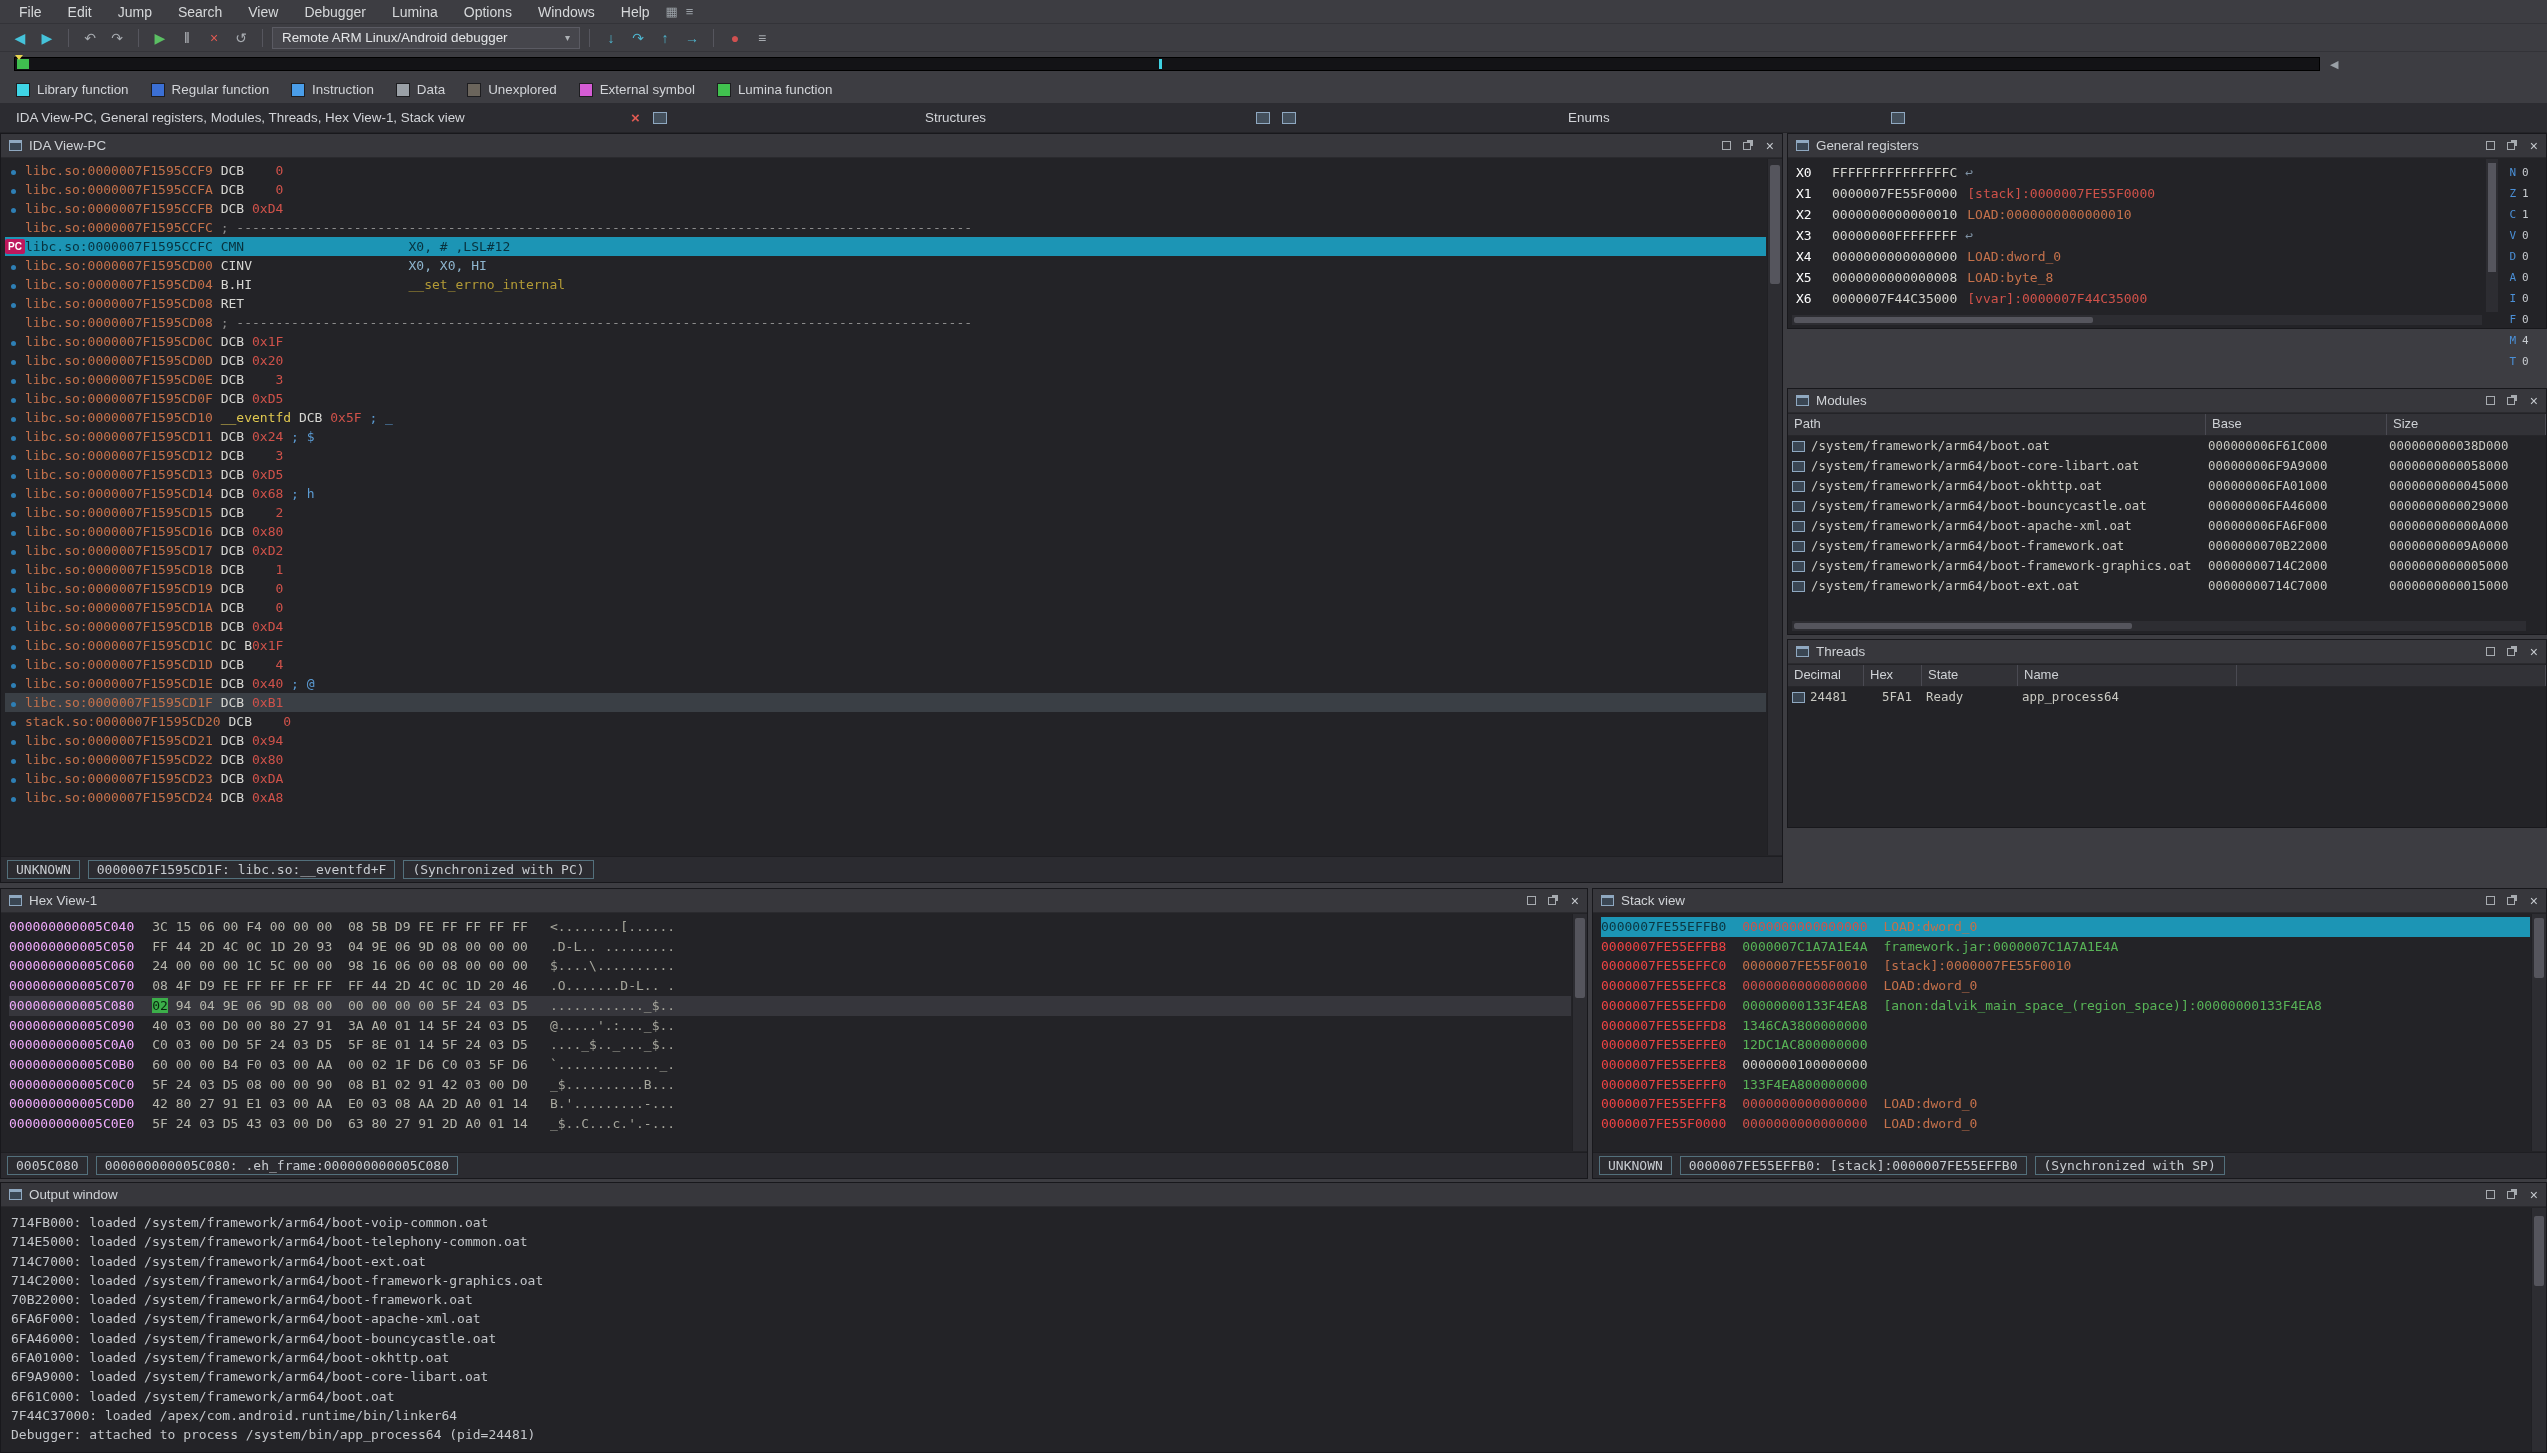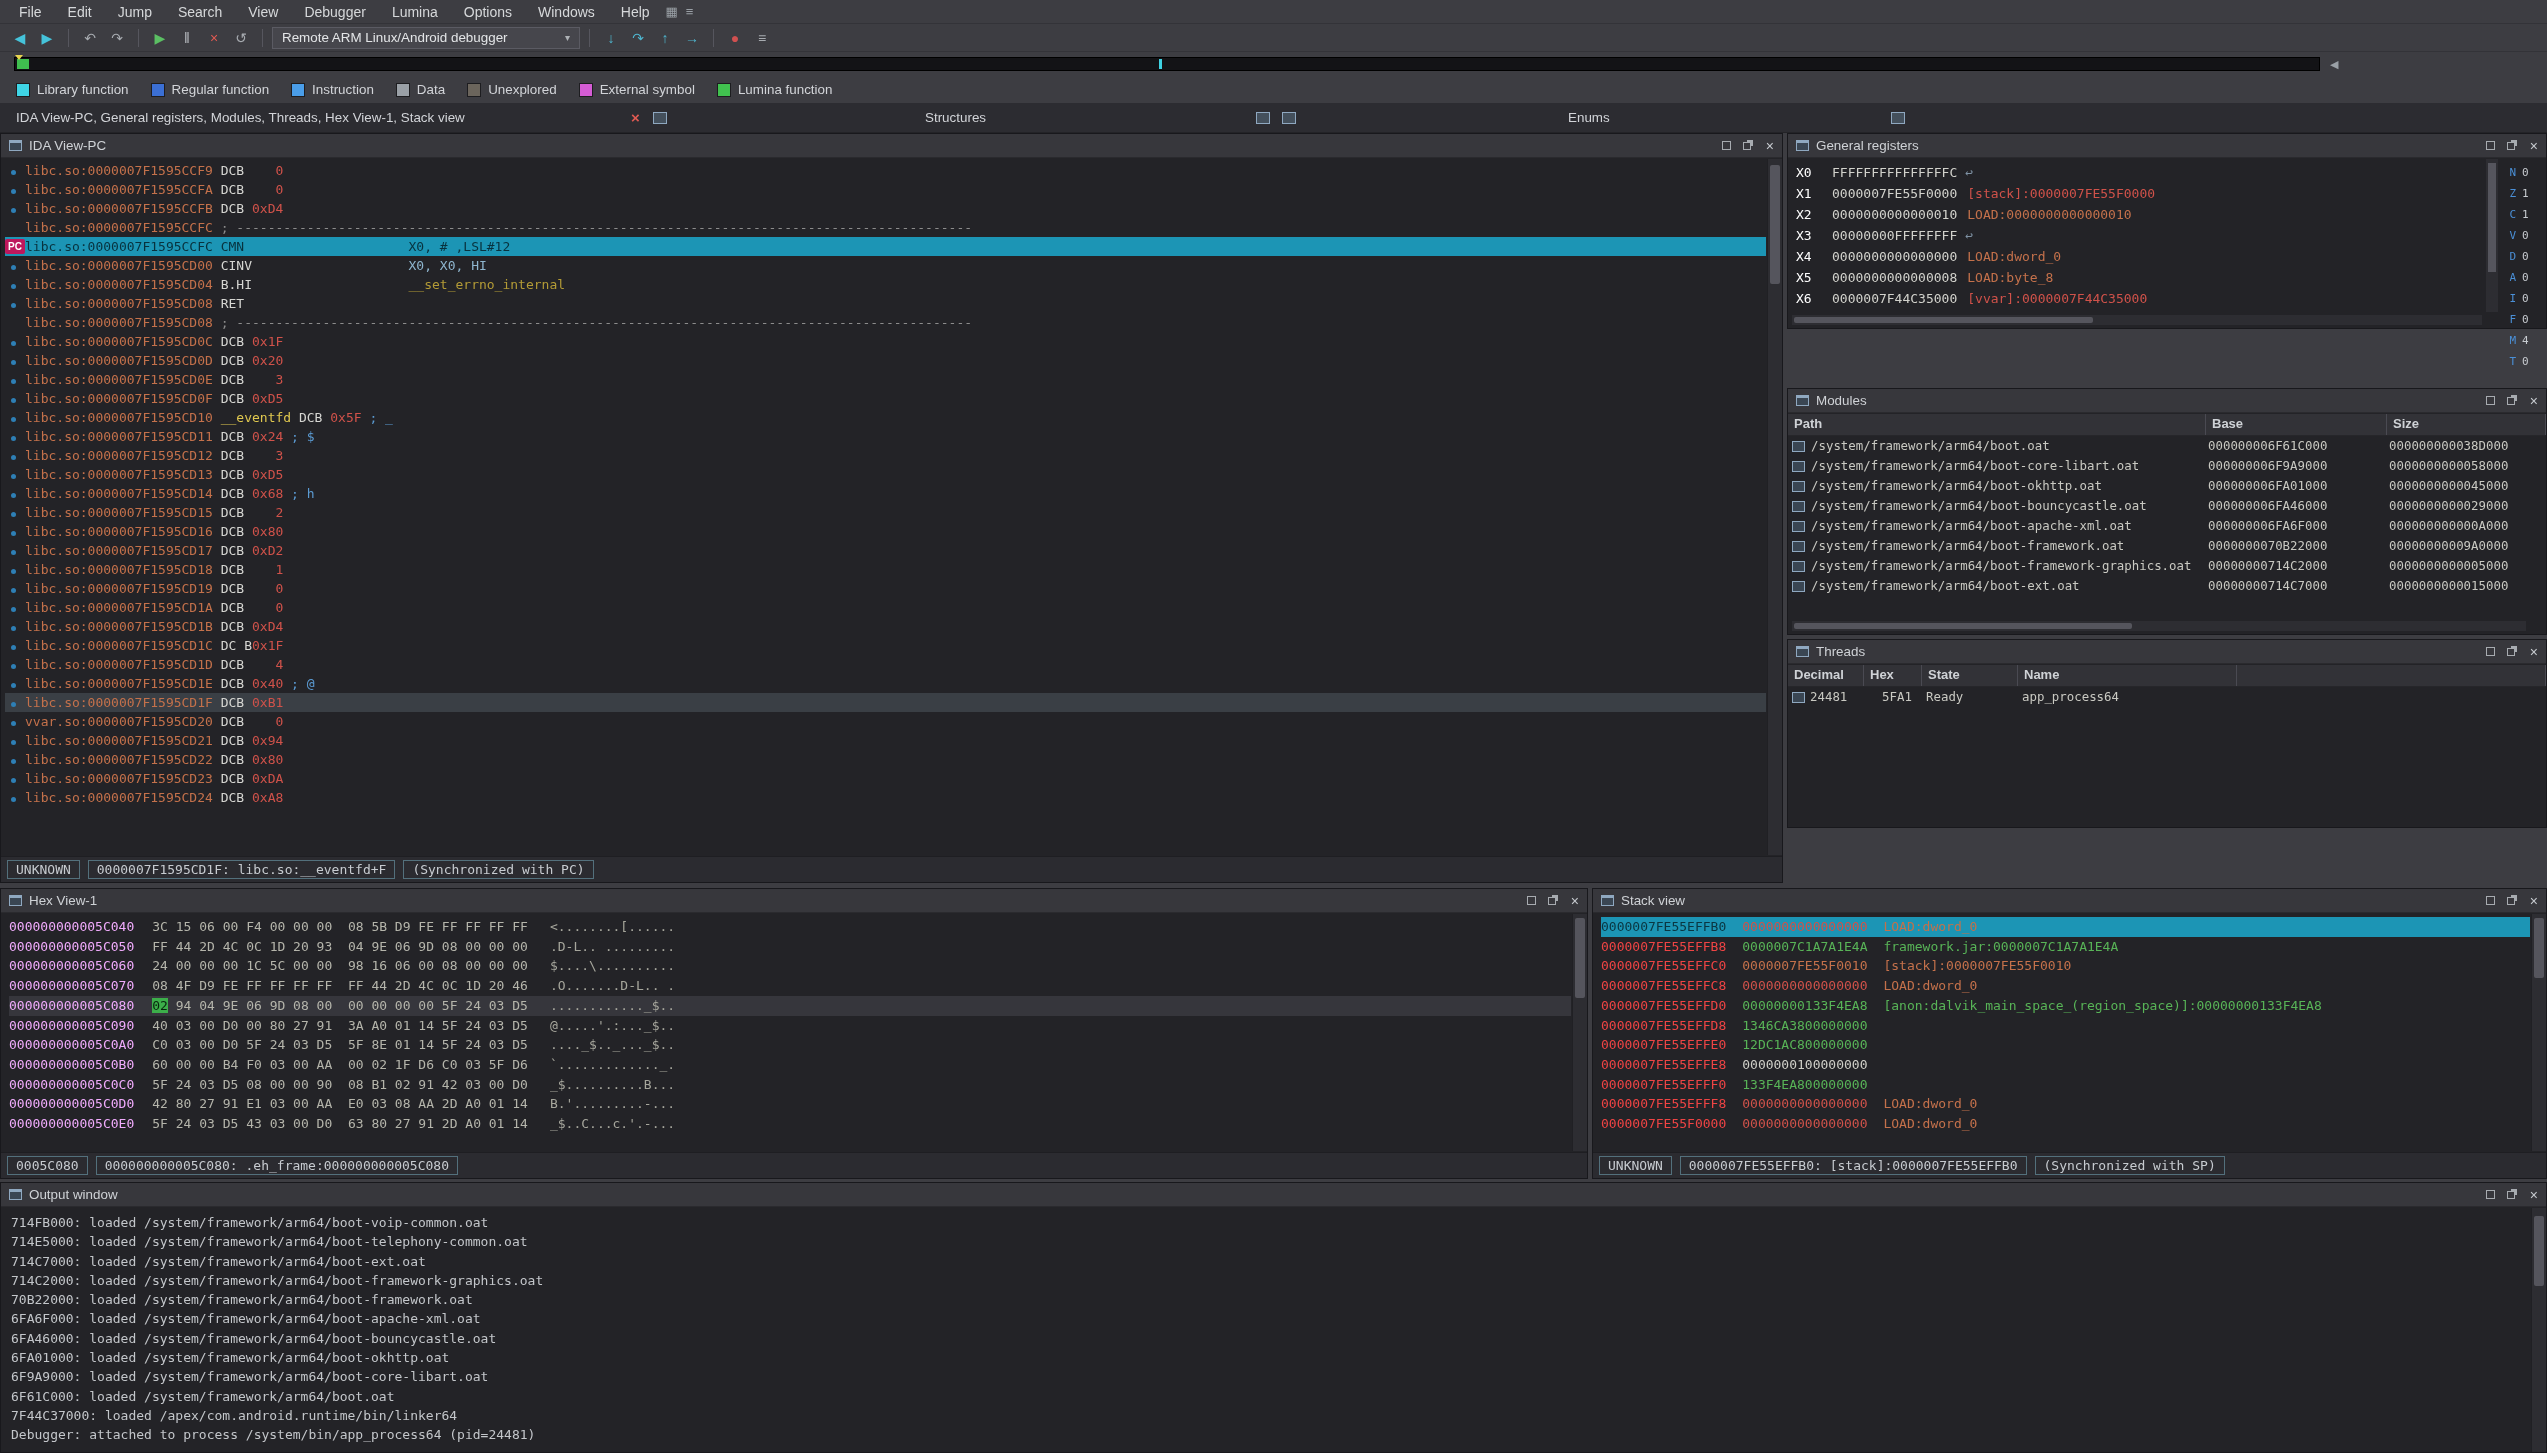--- a/index.html
+++ b/index.html
@@ -76,21 +76,21 @@
 .frow{display:flex;gap:6px;justify-content:flex-start;}
 .fname{color:#4a8fd6;width:16px;text-align:right;}
 .fval{color:#c7cbd0;}
 #rhsb{left:4px;right:64px;bottom:3px;}
 #rhsb .thumb{left:2px;width:299px;}
 
 
 #p-mod{left:1787px;top:388px;width:760px;height:247px;}
 #p-thr{left:1787px;top:639px;width:760px;height:189px;}
 .thead{position:absolute;left:0;top:25px;right:0;height:22px;background:#323237;border-bottom:1px solid #26262a;display:flex;font-size:13px;color:#cfd2d6;}
-.thead span{padding:2px 6px;border-right:1px solid #4a4a52;overflow:hidden;white-space:nowrap;font-weight:bold;}
+.thead span{padding:2px 6px;border-right:1px solid #4a4a52;overflow:hidden;white-space:nowrap;}
 .th-path{width:418px;} .th-base{width:181px;} .th-size{flex:1;}
 .tlist{position:absolute;left:0;top:47px;right:0;bottom:16px;overflow:hidden;font:12.4px/20px "DejaVu Sans Mono",monospace;}
 .mrow,.trow{display:flex;padding-left:4px;white-space:nowrap;color:#c9c9c2;align-items:center;}
 .mc-path{width:416px;display:flex;align-items:center;gap:6px;overflow:hidden;}
 .mc-base{width:181px;overflow:hidden;}
 .mc-size{flex:1;overflow:hidden;}
 .mico{flex:0 0 13px;width:13px;height:11px;border:1px solid #8fa8c0;background:#3a4653;}
 #mhsb{left:4px;right:20px;bottom:3px;}
 #mhsb .thumb{left:2px;width:338px;}
 .th-dec{width:76px;} .th-hex{width:58px;} .th-state{width:96px;} .th-name{width:219px;} .th-pad{flex:1;}
@@ -253,21 +253,21 @@
         <div class="dline"><span class="gut"><span class="dot"></span></span><span class="s-a">libc.so:0000007F1595CD16 </span><span class="s-w">DCB </span><span class="s-n">0x80</span></div>
         <div class="dline"><span class="gut"><span class="dot"></span></span><span class="s-a">libc.so:0000007F1595CD17 </span><span class="s-w">DCB </span><span class="s-n">0xD2</span></div>
         <div class="dline"><span class="gut"><span class="dot"></span></span><span class="s-a">libc.so:0000007F1595CD18 </span><span class="s-w">DCB    </span><span class="s-n">1</span></div>
         <div class="dline"><span class="gut"><span class="dot"></span></span><span class="s-a">libc.so:0000007F1595CD19 </span><span class="s-w">DCB    </span><span class="s-n">0</span></div>
         <div class="dline"><span class="gut"><span class="dot"></span></span><span class="s-a">libc.so:0000007F1595CD1A </span><span class="s-w">DCB    </span><span class="s-n">0</span></div>
         <div class="dline"><span class="gut"><span class="dot"></span></span><span class="s-a">libc.so:0000007F1595CD1B </span><span class="s-w">DCB </span><span class="s-n">0xD4</span></div>
         <div class="dline"><span class="gut"><span class="dot"></span></span><span class="s-a">libc.so:0000007F1595CD1C </span><span class="s-w">DC B</span><span class="s-n">0x1F</span></div>
         <div class="dline"><span class="gut"><span class="dot"></span></span><span class="s-a">libc.so:0000007F1595CD1D </span><span class="s-w">DCB    </span><span class="s-n">4</span></div>
         <div class="dline"><span class="gut"><span class="dot"></span></span><span class="s-a">libc.so:0000007F1595CD1E </span><span class="s-w">DCB </span><span class="s-n">0x40</span><span class="s-c"> ; @</span></div>
         <div class="dline hlsub"><span class="gut"><span class="dot"></span></span><span class="s-a">libc.so:0000007F1595CD1F </span><span class="s-w">DCB </span><span class="s-n">0xB1</span></div>
-        <div class="dline"><span class="gut"><span class="dot"></span></span><span class="s-a">vvar.so:0000007F1595CD20 </span><span class="s-w">DCB    </span><span class="s-n">0</span></div>
+        <div class="dline"><span class="gut"><span class="dot"></span></span><span class="s-a">stack.so:0000007F1595CD20 </span><span class="s-w">DCB    </span><span class="s-n">0</span></div>
         <div class="dline"><span class="gut"><span class="dot"></span></span><span class="s-a">libc.so:0000007F1595CD21 </span><span class="s-w">DCB </span><span class="s-n">0x94</span></div>
         <div class="dline"><span class="gut"><span class="dot"></span></span><span class="s-a">libc.so:0000007F1595CD22 </span><span class="s-w">DCB </span><span class="s-n">0x80</span></div>
         <div class="dline"><span class="gut"><span class="dot"></span></span><span class="s-a">libc.so:0000007F1595CD23 </span><span class="s-w">DCB </span><span class="s-n">0xDA</span></div>
         <div class="dline"><span class="gut"><span class="dot"></span></span><span class="s-a">libc.so:0000007F1595CD24 </span><span class="s-w">DCB </span><span class="s-n">0xA8</span></div>
       </div>
     <div class="vsb">
         <div class="thumb" style="top:6px;height:119px"></div>
       </div>
     <div class="pstatus">
       <span class="sbox">UNKNOWN</span>

